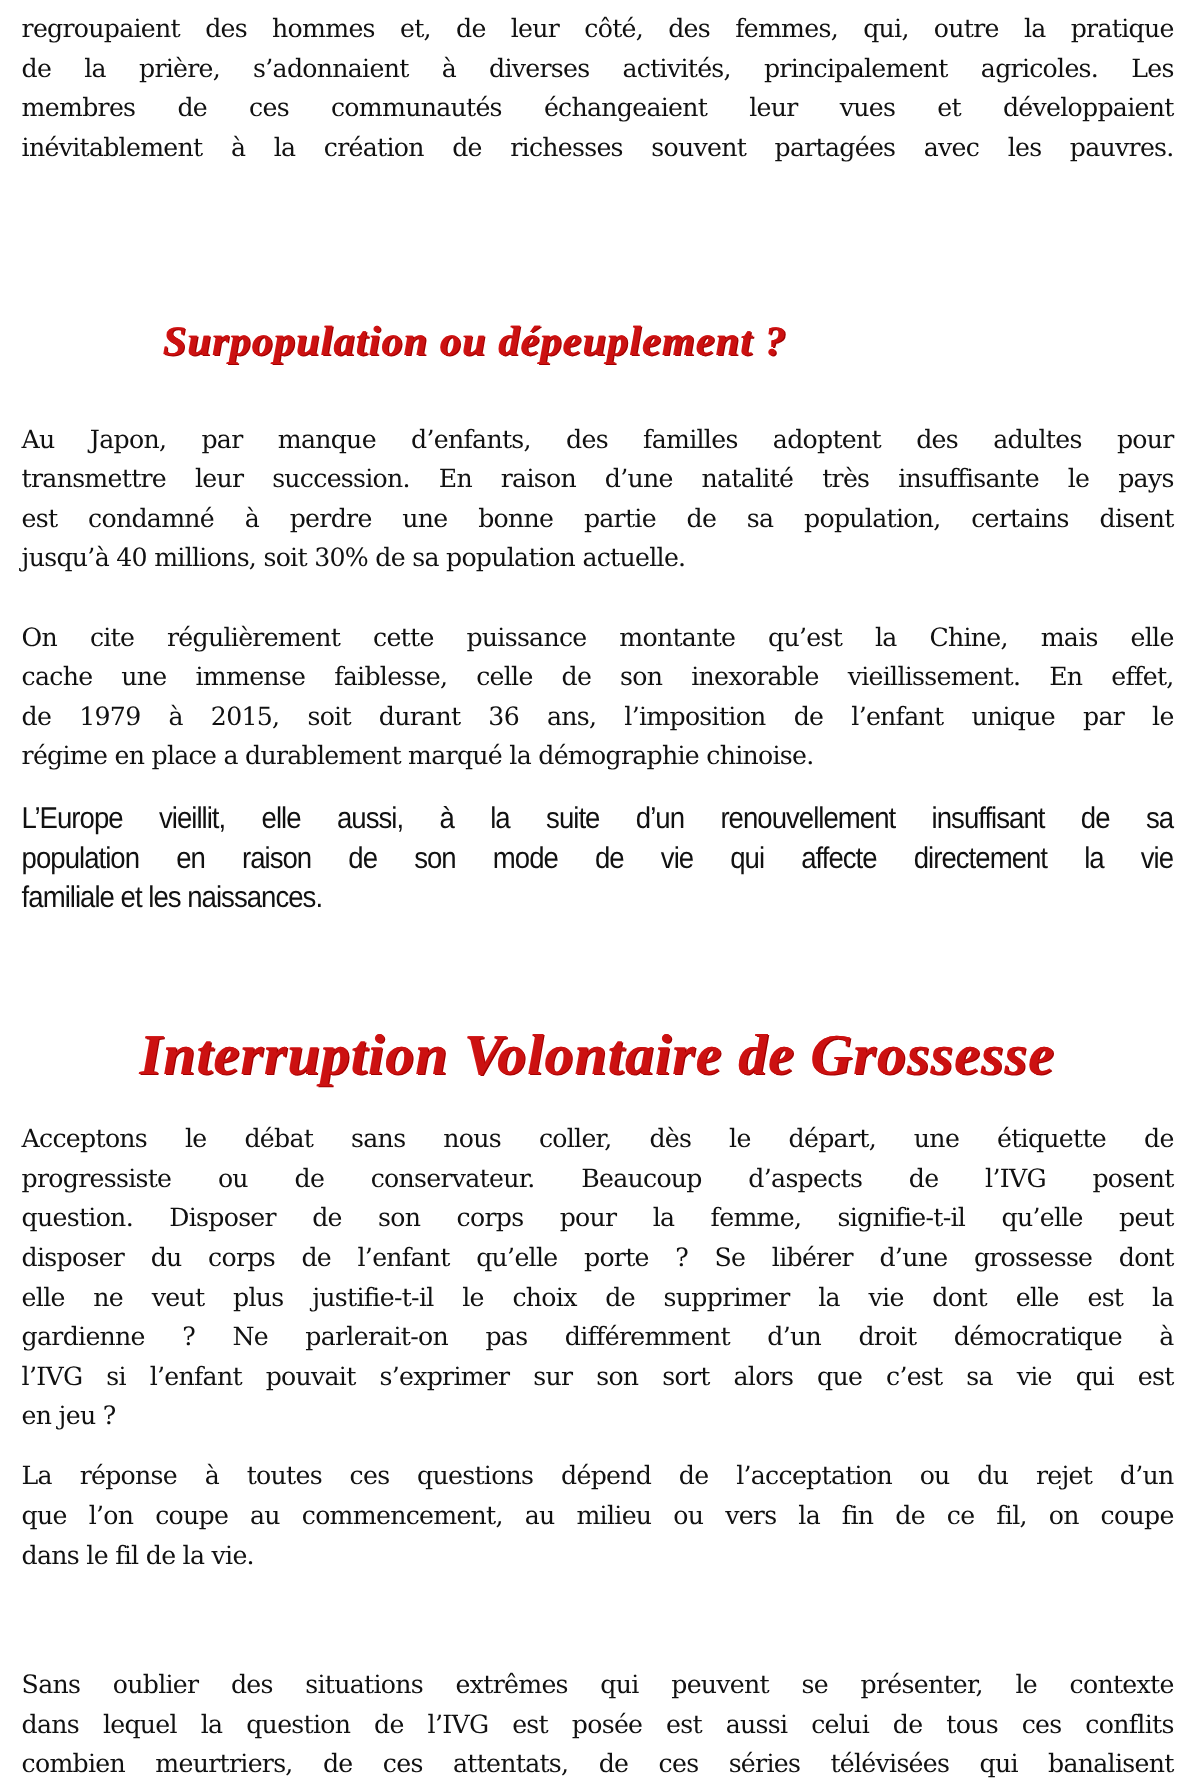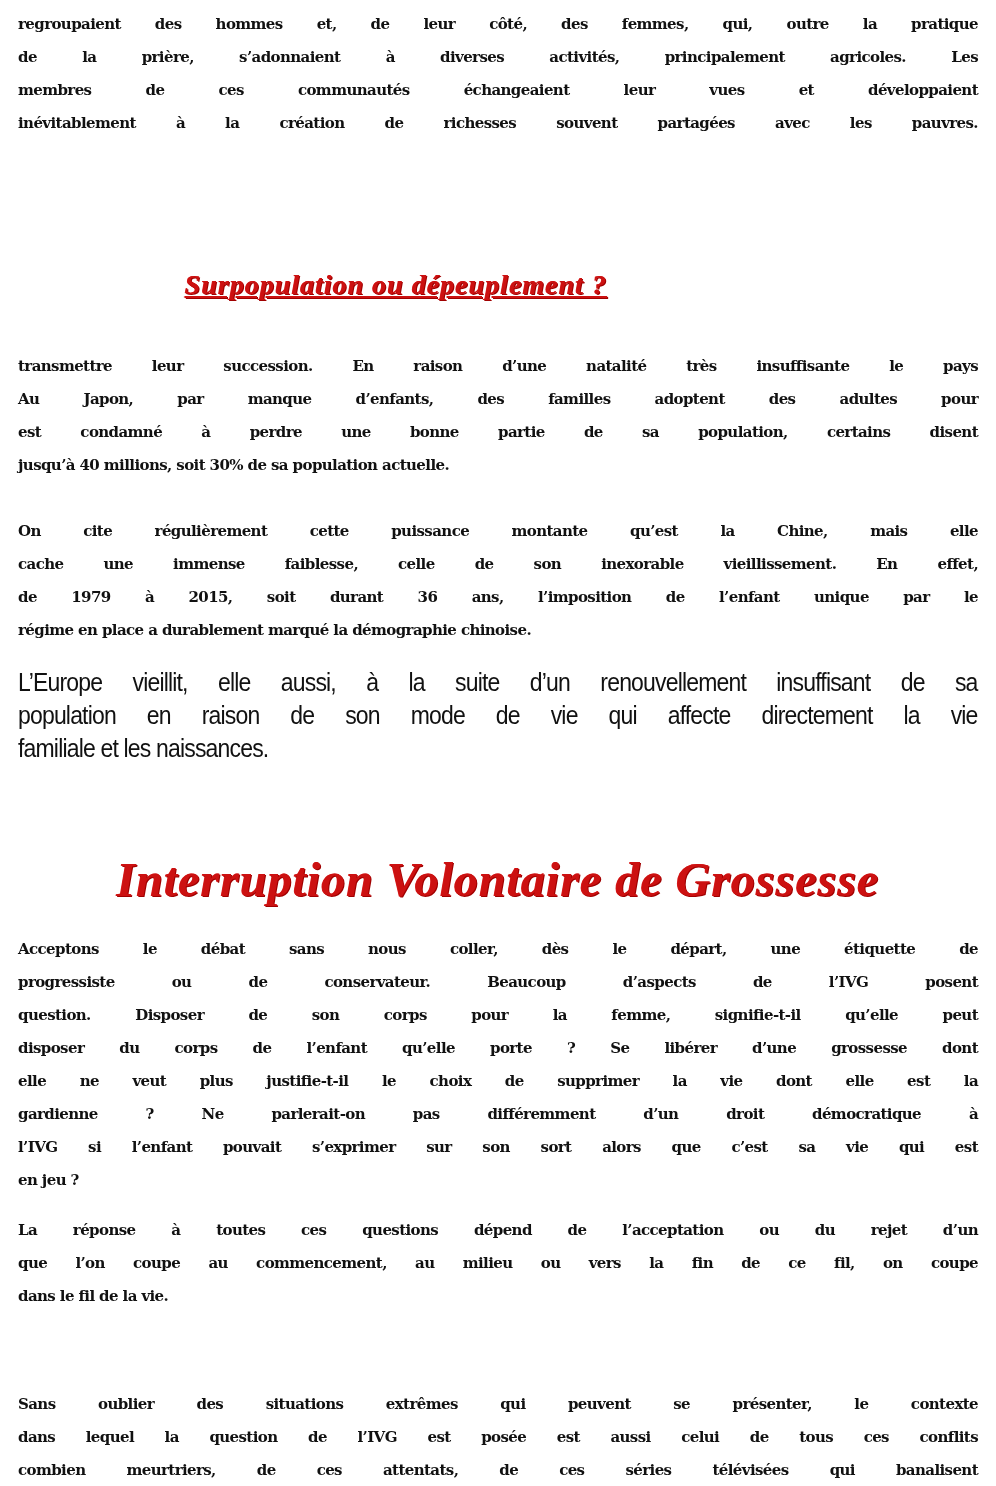--- a/index.html
+++ b/index.html
@@ -14,22 +14,22 @@
       position: relative;
     }
     .page {
       position: absolute;
       left: 18px;
       top: 0;
       width: 960px;
     }
     .para {
       font-family: "DejaVu Serif", "Liberation Serif", serif;
-      font-weight: bold;
-      font-size: 15px;
+      font-weight: normal;
+      font-size: 21px;
       line-height: 33px;
       color: #111111;
       text-align: justify;
       text-align-last: left;
       margin: 0;
       letter-spacing: -0.6px;
       word-spacing: 0px;
     }
     .condensed {
       font-family: "Liberation Sans", sans-serif;
@@ -48,23 +48,22 @@
       text-align: center;
       margin: 0;
       letter-spacing: 1px;
       text-shadow: 1px 1px 0 #a00000, -0.5px 0 0 #dd2222;
     }
     .h1 {
       position: absolute;
       top: 263px;
       left: 0;
       width: 792px;
-      font-size: 28px;
+      font-size: 35px;
       line-height: 44px;
-      text-decoration: underline;
     }
     .h2 {
       position: absolute;
       top: 858px;
       left: 0;
       width: 996px;
       font-size: 48px;
       line-height: 44px;
     }
     #p-intro { position: absolute; top: 8px; left: 0; width: 960px; }
@@ -90,22 +89,22 @@
 <div class="page">
 
   <div class="para" id="p-intro">
     <span class="line">regroupaient des hommes et, de leur côté, des femmes, qui, outre la pratique</span>
     <span class="line">de la prière, s’adonnaient à diverses activités, principalement agricoles. Les</span>
     <span class="line">membres de ces communautés échangeaient leur vues et développaient</span>
     <span class="line">inévitablement à la création de richesses souvent partagées avec les pauvres.</span>
   </div>
 
   <div class="para" id="p-japon">
+    <span class="line">Au Japon, par manque d’enfants, des familles adoptent des adultes pour</span>
     <span class="line">transmettre leur succession. En raison d’une natalité très insuffisante le pays</span>
-    <span class="line">Au Japon, par manque d’enfants, des familles adoptent des adultes pour</span>
     <span class="line">est condamné à perdre une bonne partie de sa population, certains disent</span>
     <span class="line last">jusqu’à 40 millions, soit 30% de sa population actuelle.</span>
   </div>
 
   <div class="para" id="p-chine">
     <span class="line">On cite régulièrement cette puissance montante qu’est la Chine, mais elle</span>
     <span class="line">cache une immense faiblesse, celle de son inexorable vieillissement.  En effet,</span>
     <span class="line">de 1979 à 2015, soit durant 36 ans, l’imposition de l’enfant unique par le</span>
     <span class="line last">régime en place a durablement marqué la démographie chinoise.</span>
   </div>

